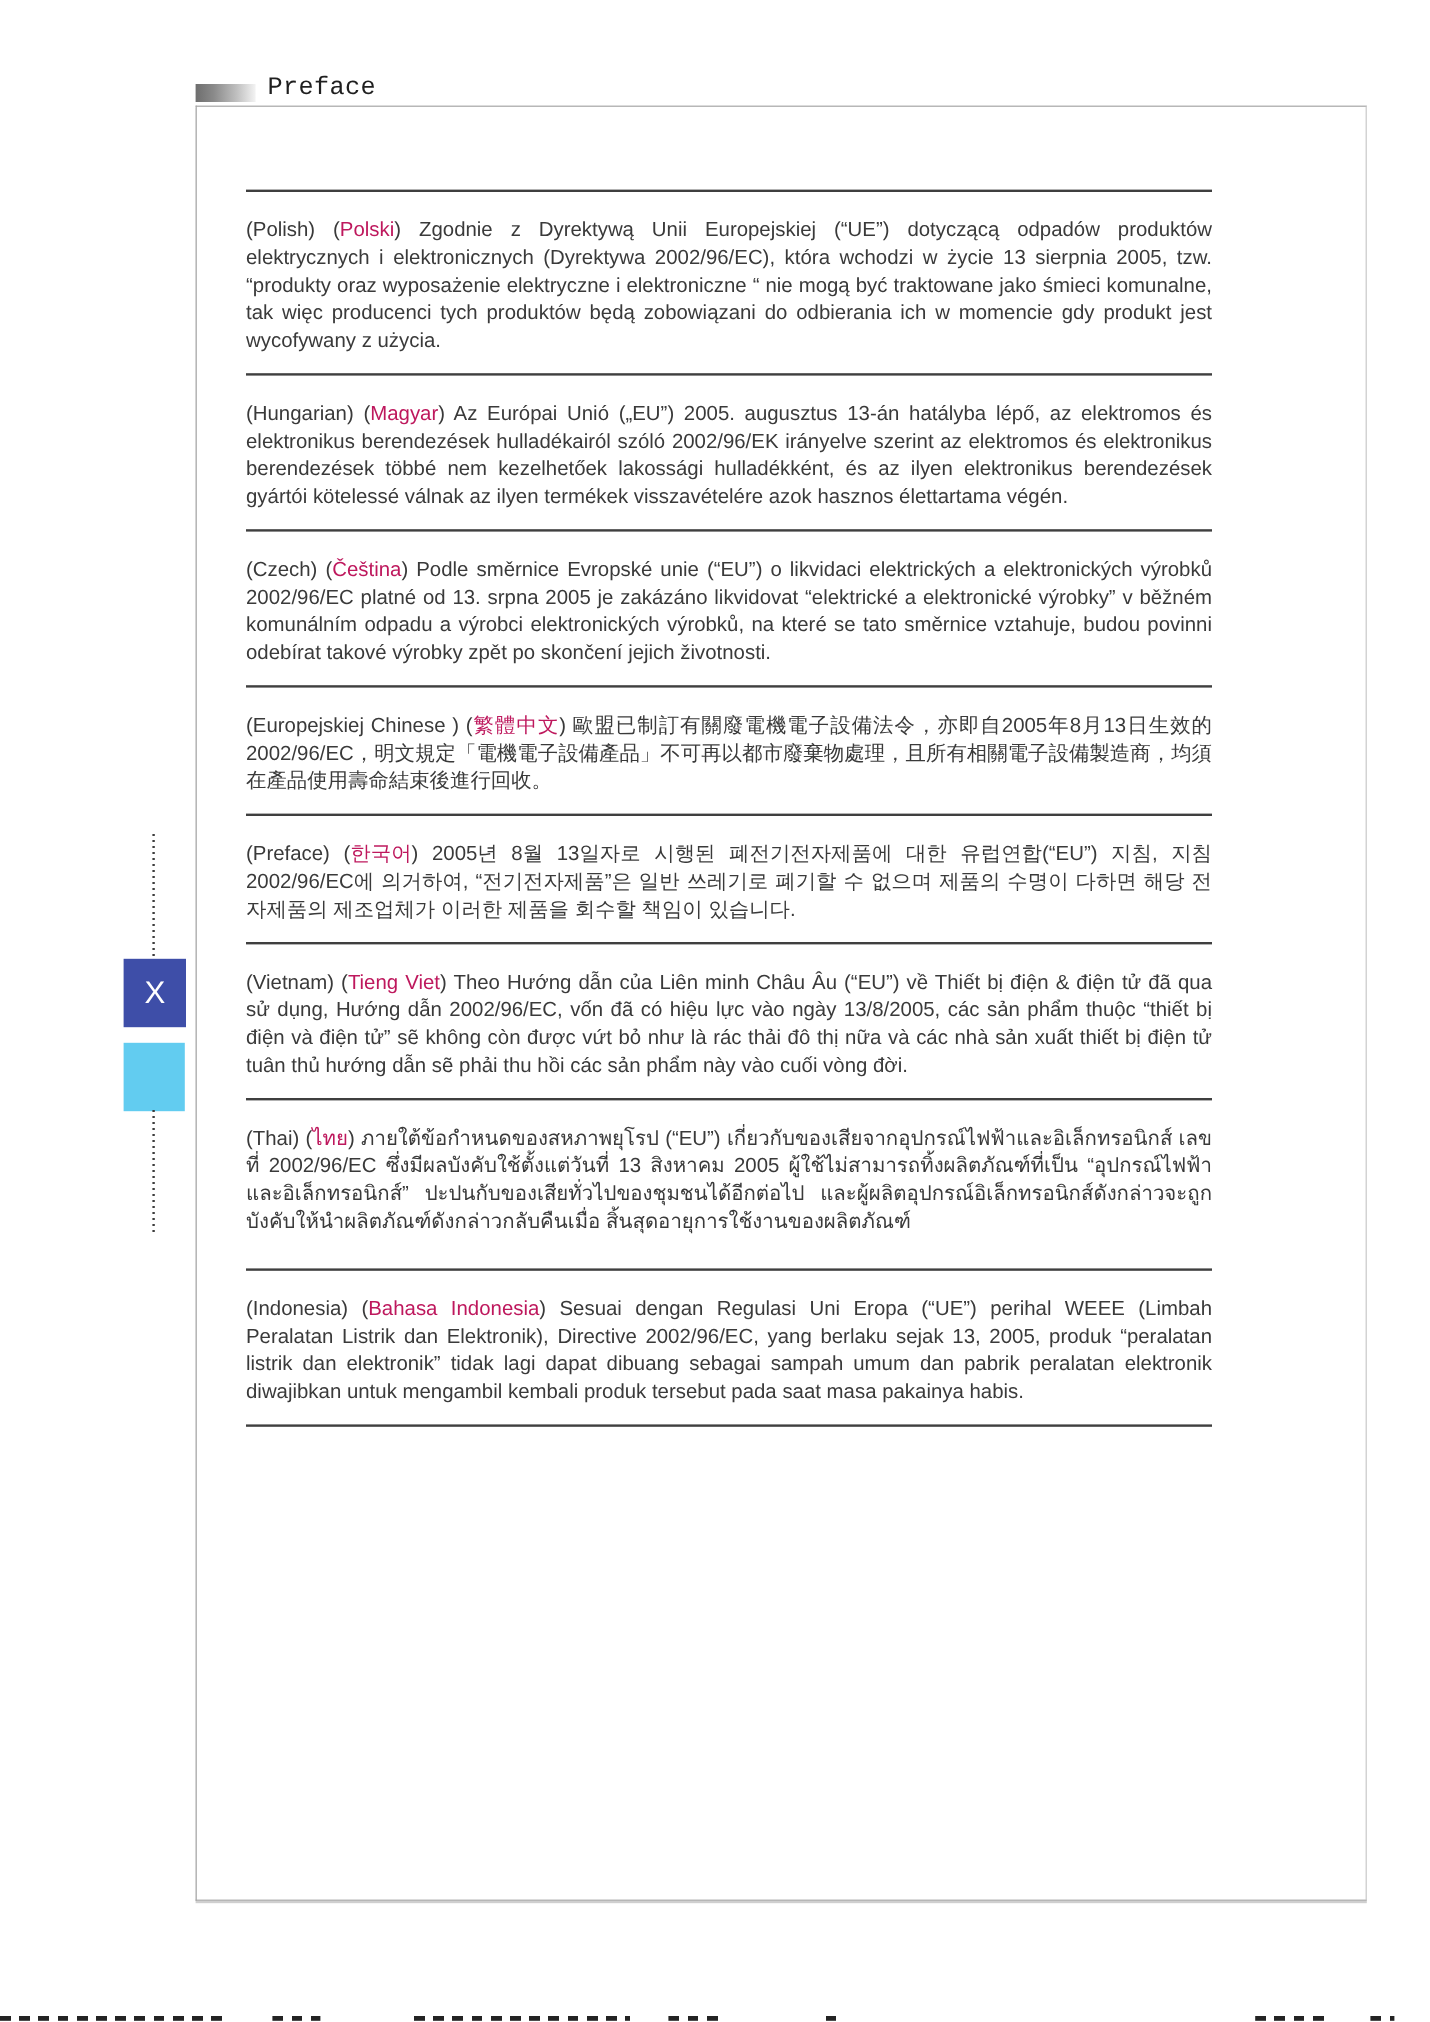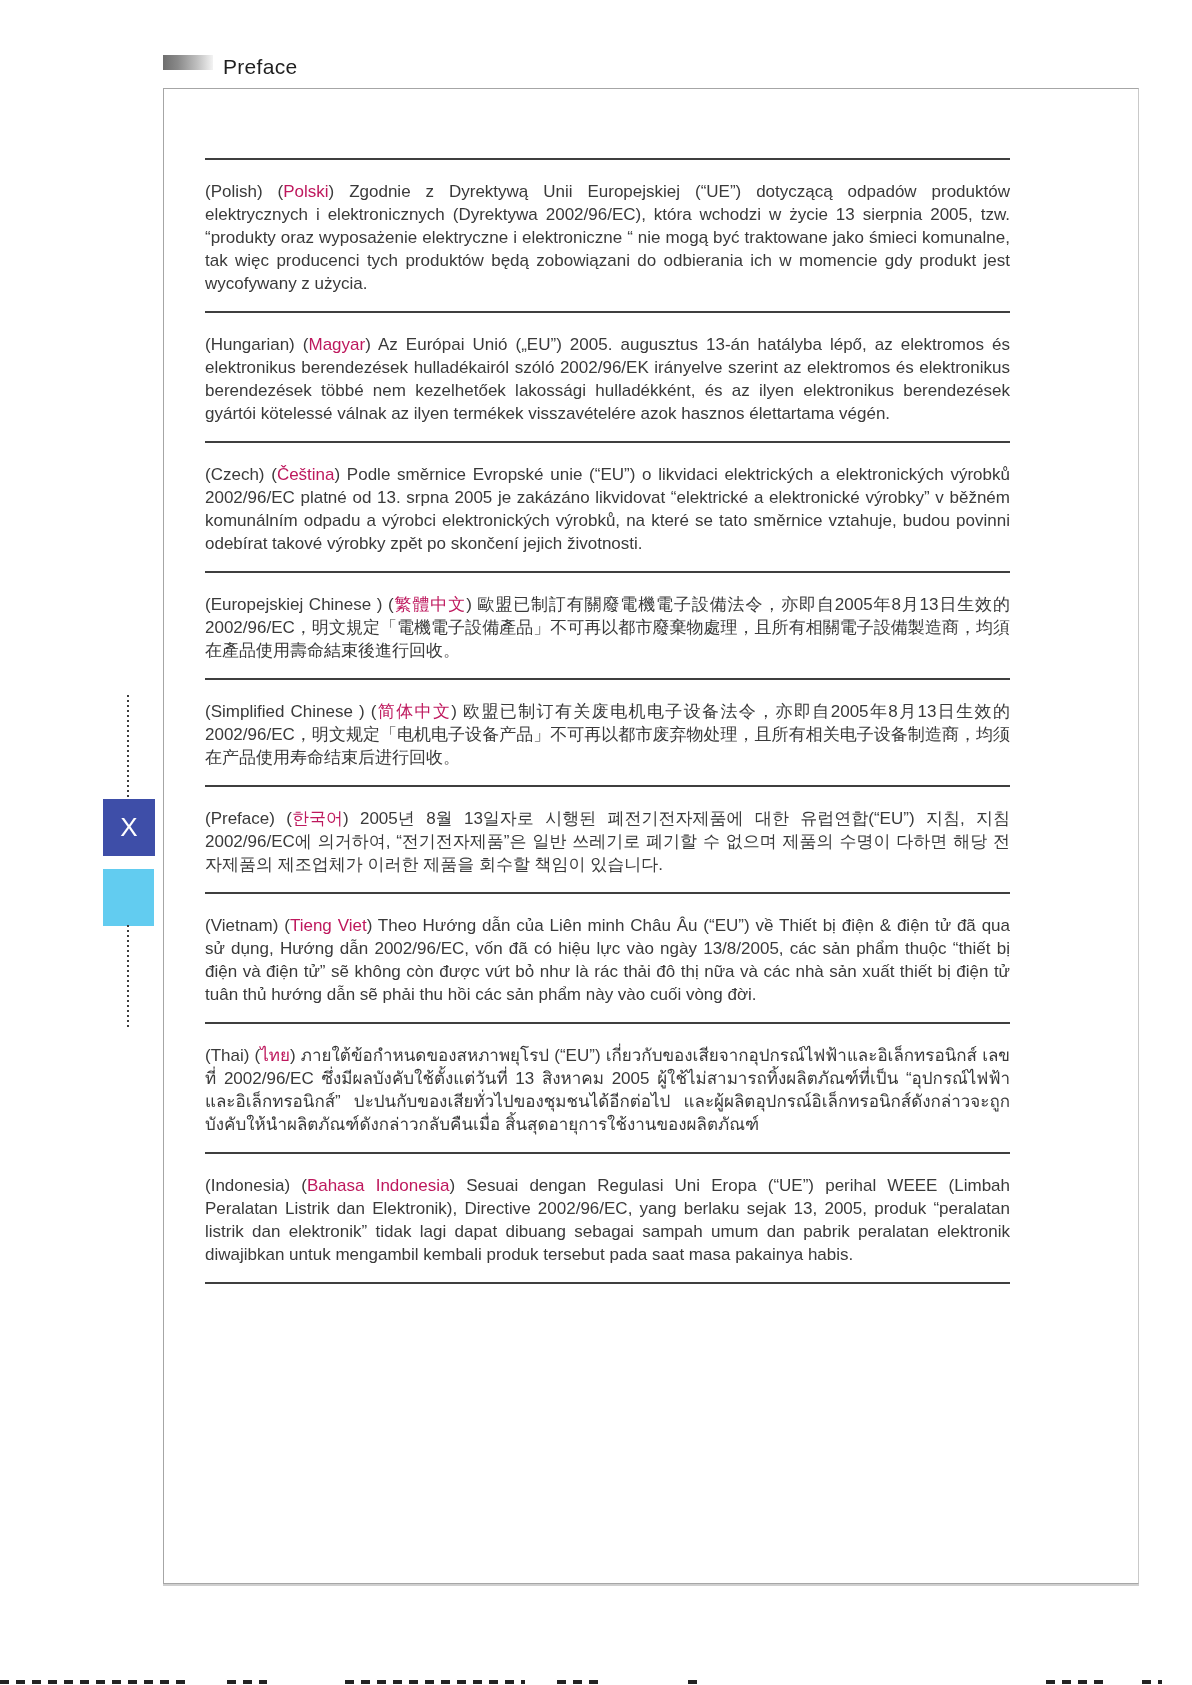--- a/index.html
+++ b/index.html
@@ -4,21 +4,21 @@
 <style>
   html,body{margin:0;padding:0;background:#ffffff;}
   body{
     width:1192px;height:1685px;position:relative;overflow:hidden;
     font-family:"Liberation Sans","DejaVu Sans",sans-serif;
     -webkit-font-smoothing:antialiased;
   }
   .page{position:absolute;inset:0;background:#fff;}
 
   
-  .preface-header{position:absolute;left:163px;top:55px;height:30px;display:flex;align-items:flex-start;}
+  .preface-header{position:absolute;left:163px;top:55px;height:30px;display:flex;align-items:flex-end;font-family:Liberation Mono, monospace;}
   .gradient-bar{
     width:50px;height:15px;margin-right:10px;
     background:linear-gradient(90deg,#6e6e6e 0%,#8a8a8a 30%,#c2c2c2 70%,#f3f3f3 100%);
   }
   .header-title{
     font-size:21px;color:#1f1f1f;letter-spacing:0.3px;
   }
 
   
   .content-box{
@@ -30,21 +30,21 @@
     box-sizing:border-box;
     overflow:hidden;
   }
   .content-inner{
     margin:69px 128px 0 41px; 
   }
   .section{
     border-top:2px solid #3f3f3f;
     padding:20px 0 16px 0;
   }
-  .section:last-child{border-bottom:2px solid #3f3f3f;}
+  .section:last-child{border-bottom:2px solid #3f3f3f;margin-top:12px;}
   .para{
     margin:0;
     font-size:17px;line-height:23px;color:#3a3a3a;
     text-align:justify;
   }
   .lang-link{color:#be185d;text-decoration:none;cursor:pointer;}
 
   
   .dotline{
     position:absolute;width:2px;
@@ -99,23 +99,20 @@
       </div>
 
       <div class="section">
         <p class="para"><span>(Czech) (</span><a class="lang-link">Čeština</a><span>) Podle směrnice Evropské unie (“EU”) o likvidaci elektrických a elektronických výrobků 2002/96/EC platné od 13. srpna 2005 je zakázáno likvidovat “elektrické a elektronické výrobky” v běžném komunálním odpadu a výrobci elektronických výrobků, na které se tato směrnice vztahuje, budou povinni odebírat takové výrobky zpět po skončení jejich životnosti.</span></p>
       </div>
 
       <div class="section">
         <p class="para"><span>(Europejskiej Chinese ) (</span><a class="lang-link">繁體中文</a><span>) 歐盟已制訂有關廢電機電子設備法令，亦即自2005年8月13日生效的2002/96/EC，明文規定「電機電子設備產品」不可再以都市廢棄物處理，且所有相關電子設備製造商，均須在產品使用壽命結束後進行回收。</span></p>
       </div>
 
-      <div class="section">
-        <p class="para"><span>(Simplified Chinese ) (</span><a class="lang-link">简体中文</a><span>) 欧盟已制订有关废电机电子设备法令，亦即自2005年8月13日生效的2002/96/EC，明文规定「电机电子设备产品」不可再以都市废弃物处理，且所有相关电子设备制造商，均须在产品使用寿命结束后进行回收。</span></p>
-      </div>
 
 
       <div class="section">
         <p class="para"><span>(Preface) (</span><a class="lang-link">한국어</a><span>) 2005년 8월 13일자로 시행된 폐전기전자제품에 대한 유럽연합(“EU”) 지침, 지침 2002/96/EC에 의거하여, “전기전자제품”은 일반 쓰레기로 폐기할 수 없으며 제품의 수명이 다하면 해당 전자제품의 제조업체가 이러한 제품을 회수할 책임이 있습니다.</span></p>
       </div>
 
       <div class="section">
         <p class="para"><span>(Vietnam) (</span><a class="lang-link">Tieng Viet</a><span>) Theo Hướng dẫn của Liên minh Châu Âu (“EU”) về Thiết bị điện &amp; điện tử đã qua sử dụng, Hướng dẫn 2002/96/EC, vốn đã có hiệu lực vào ngày 13/8/2005, các sản phẩm thuộc “thiết bị điện và điện tử” sẽ không còn được vứt bỏ như là rác thải đô thị nữa và các nhà sản xuất thiết bị điện tử tuân thủ hướng dẫn sẽ phải thu hồi các sản phẩm này vào cuối vòng đời.</span></p>
       </div>
 

